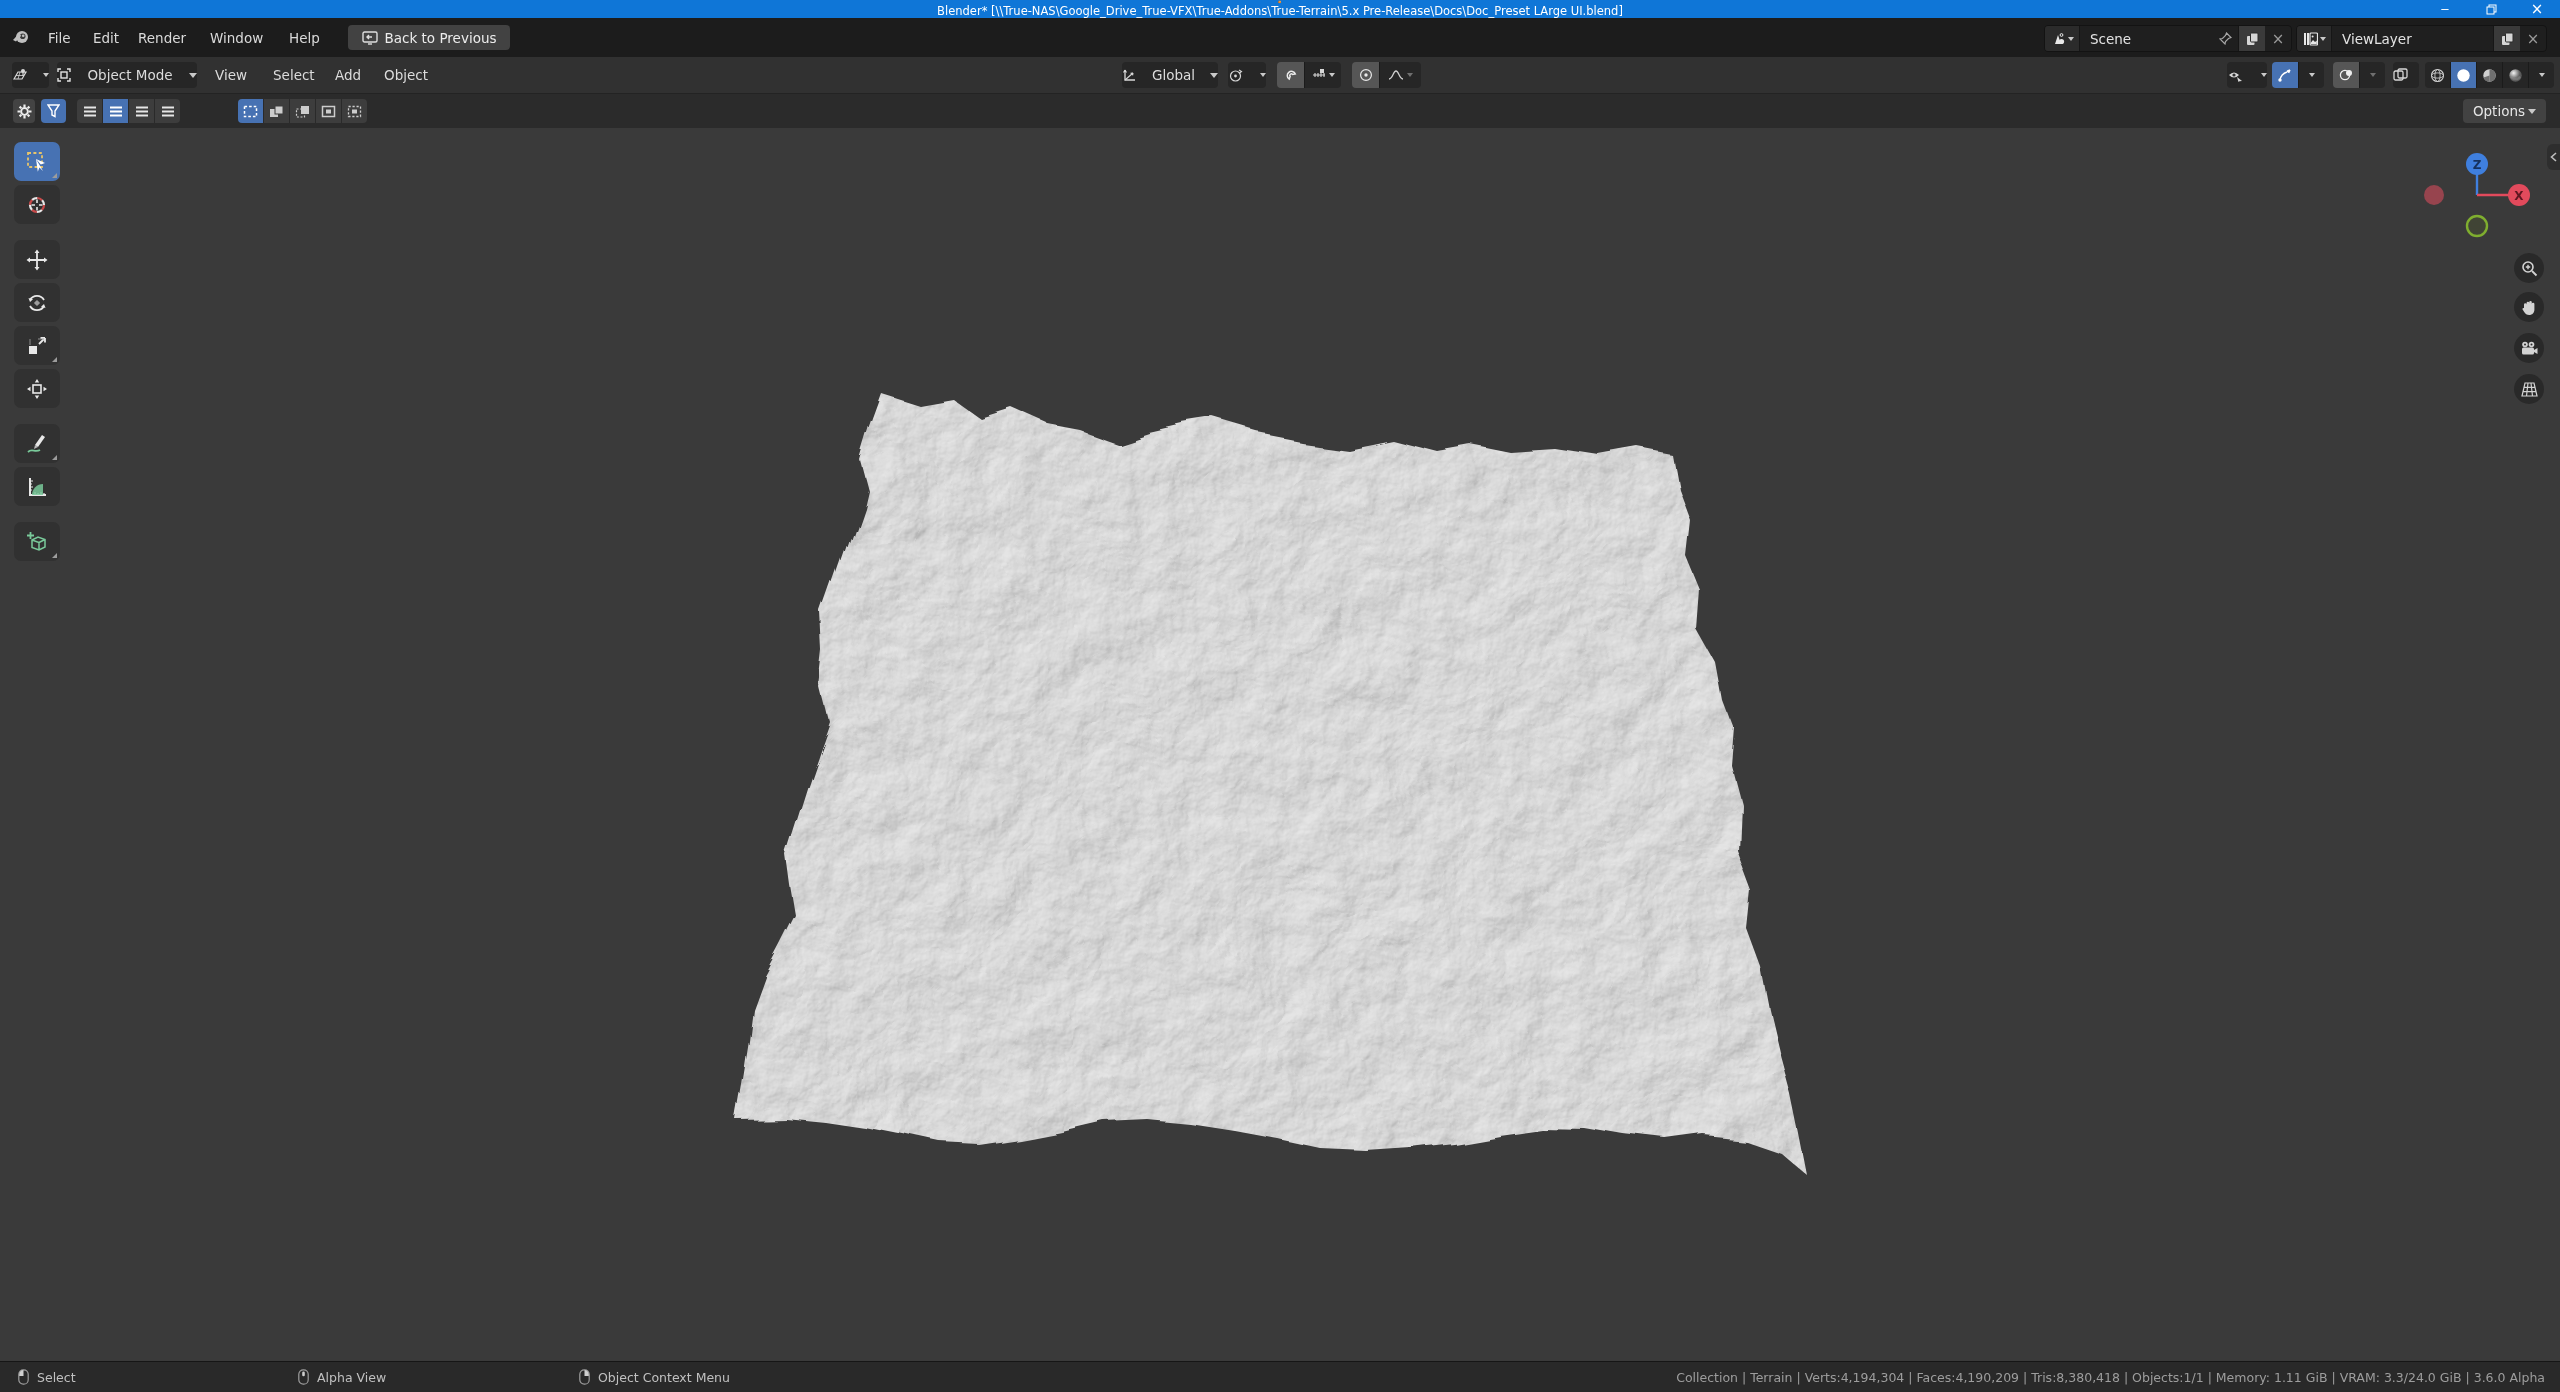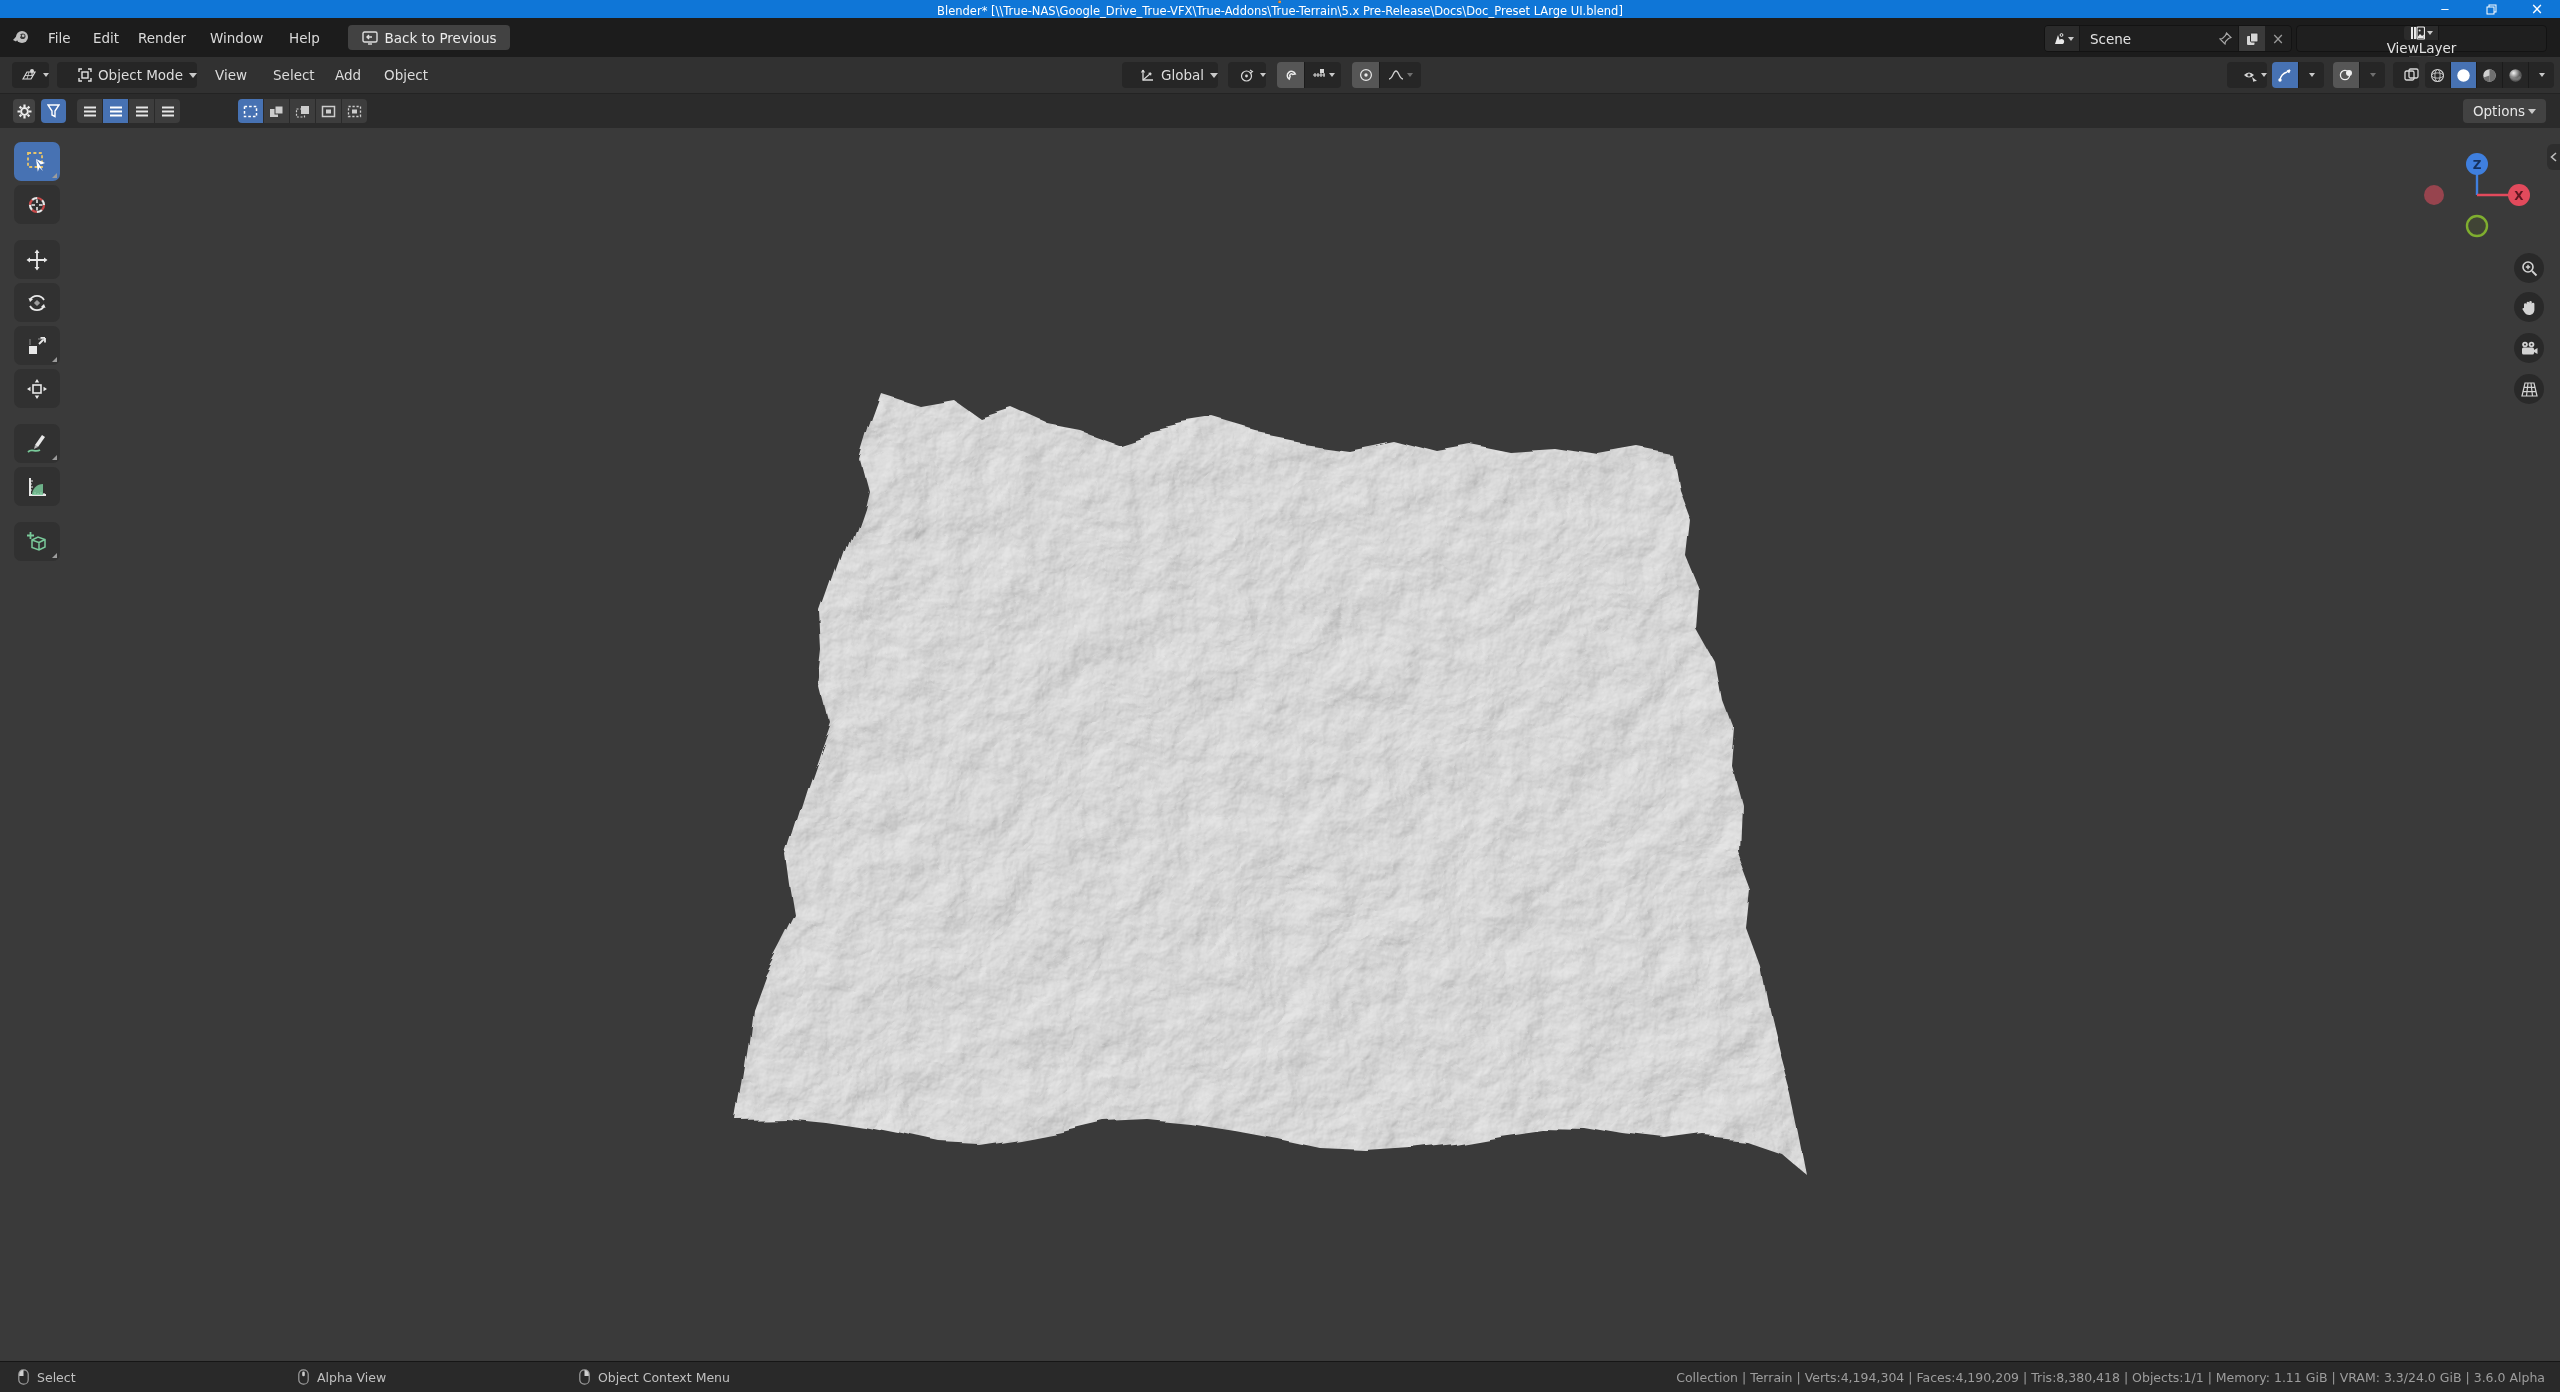--- a/index.html
+++ b/index.html
@@ -25,21 +25,21 @@
             border-radius:4px;display:flex;align-items:center;font-size:13.5px;color:#e3e3e3;}
   .idwidget .iconbtn{width:34px;height:100%;display:flex;align-items:center;justify-content:center;
             background:#2b2b2b;border-right:1px solid #161616;border-radius:3px 0 0 3px;gap:2px;}
   .idwidget .name{padding:0 10px;flex:1;}
   .idwidget .minibtn{width:26px;height:100%;display:flex;align-items:center;justify-content:center;color:#9a9a9a;}
   .idwidget .dupbtn{background:#3a3a3a;border-left:1px solid #161616;color:#d0d0d0;}
   
   .vheader{position:absolute;left:0;top:57px;right:0;height:36px;background:#313131;
            border-bottom:1px solid #232323;font-size:13.5px;color:#dcdcdc;}
   .hbtn{position:absolute;top:5px;height:26px;background:#262626;border-radius:4px;
-        display:flex;align-items:center;justify-content:flex-end;gap:6px;}
+        display:flex;align-items:center;justify-content:space-between;gap:6px;}
   .flatbtn{position:absolute;top:0;height:36px;display:flex;align-items:center;padding:0 6px;}
   .seg{position:absolute;top:5px;height:26px;display:flex;border-radius:4px;overflow:hidden;}
   .seg>*{height:26px;display:flex;align-items:center;justify-content:center;background:#262626;}
   .seg>*+*{border-left:1px solid #1b1b1b;}
   .pressed{background:#565656 !important;}
   .selected{background:#4772b3 !important;}
   .dim{opacity:.45;}
   
   .theader{position:absolute;left:0;top:94px;right:0;height:34px;background:#2b2b2b;
            border-bottom:1px solid #1e1e1e;}
@@ -140,21 +140,21 @@
       </div>
       <div class="minibtn dupbtn">
         <svg width="13" height="14" viewBox="0 0 13 14">
           <rect x="1" y="4" width="7.5" height="9" rx="1" fill="#d6d6d6"></rect>
           <rect x="4.5" y="1" width="7.5" height="9" rx="1" fill="#d6d6d6" stroke="#2b2b2b" stroke-width="1"></rect>
         </svg>
       </div>
       <div class="minibtn" style="font-size:15px;">×</div>
     </div>
 
-    <div class="idwidget" style="left:2296px;width:249px;flex-direction:column;">
+    <div class="idwidget" style="left:2296px;width:249px;">
       <div class="iconbtn">
         <svg width="15" height="14" viewBox="0 0 15 14">
           <rect x="1" y="1" width="2" height="12" fill="#e8e8e8"></rect>
           <rect x="4" y="1" width="2" height="12" fill="#e8e8e8"></rect>
           <rect x="7" y="1" width="7.5" height="12" rx="1" fill="none" stroke="#e8e8e8" stroke-width="1.2"></rect>
           <circle cx="9.6" cy="4.4" r="1" fill="#e8e8e8"></circle>
           <path d="M7.6 11 L10 8 L12 10 L13.8 8.5 L13.8 12 L7.6 12 Z" fill="#e8e8e8"></path>
         </svg>
         <span class="chev small"></span>
       </div>

